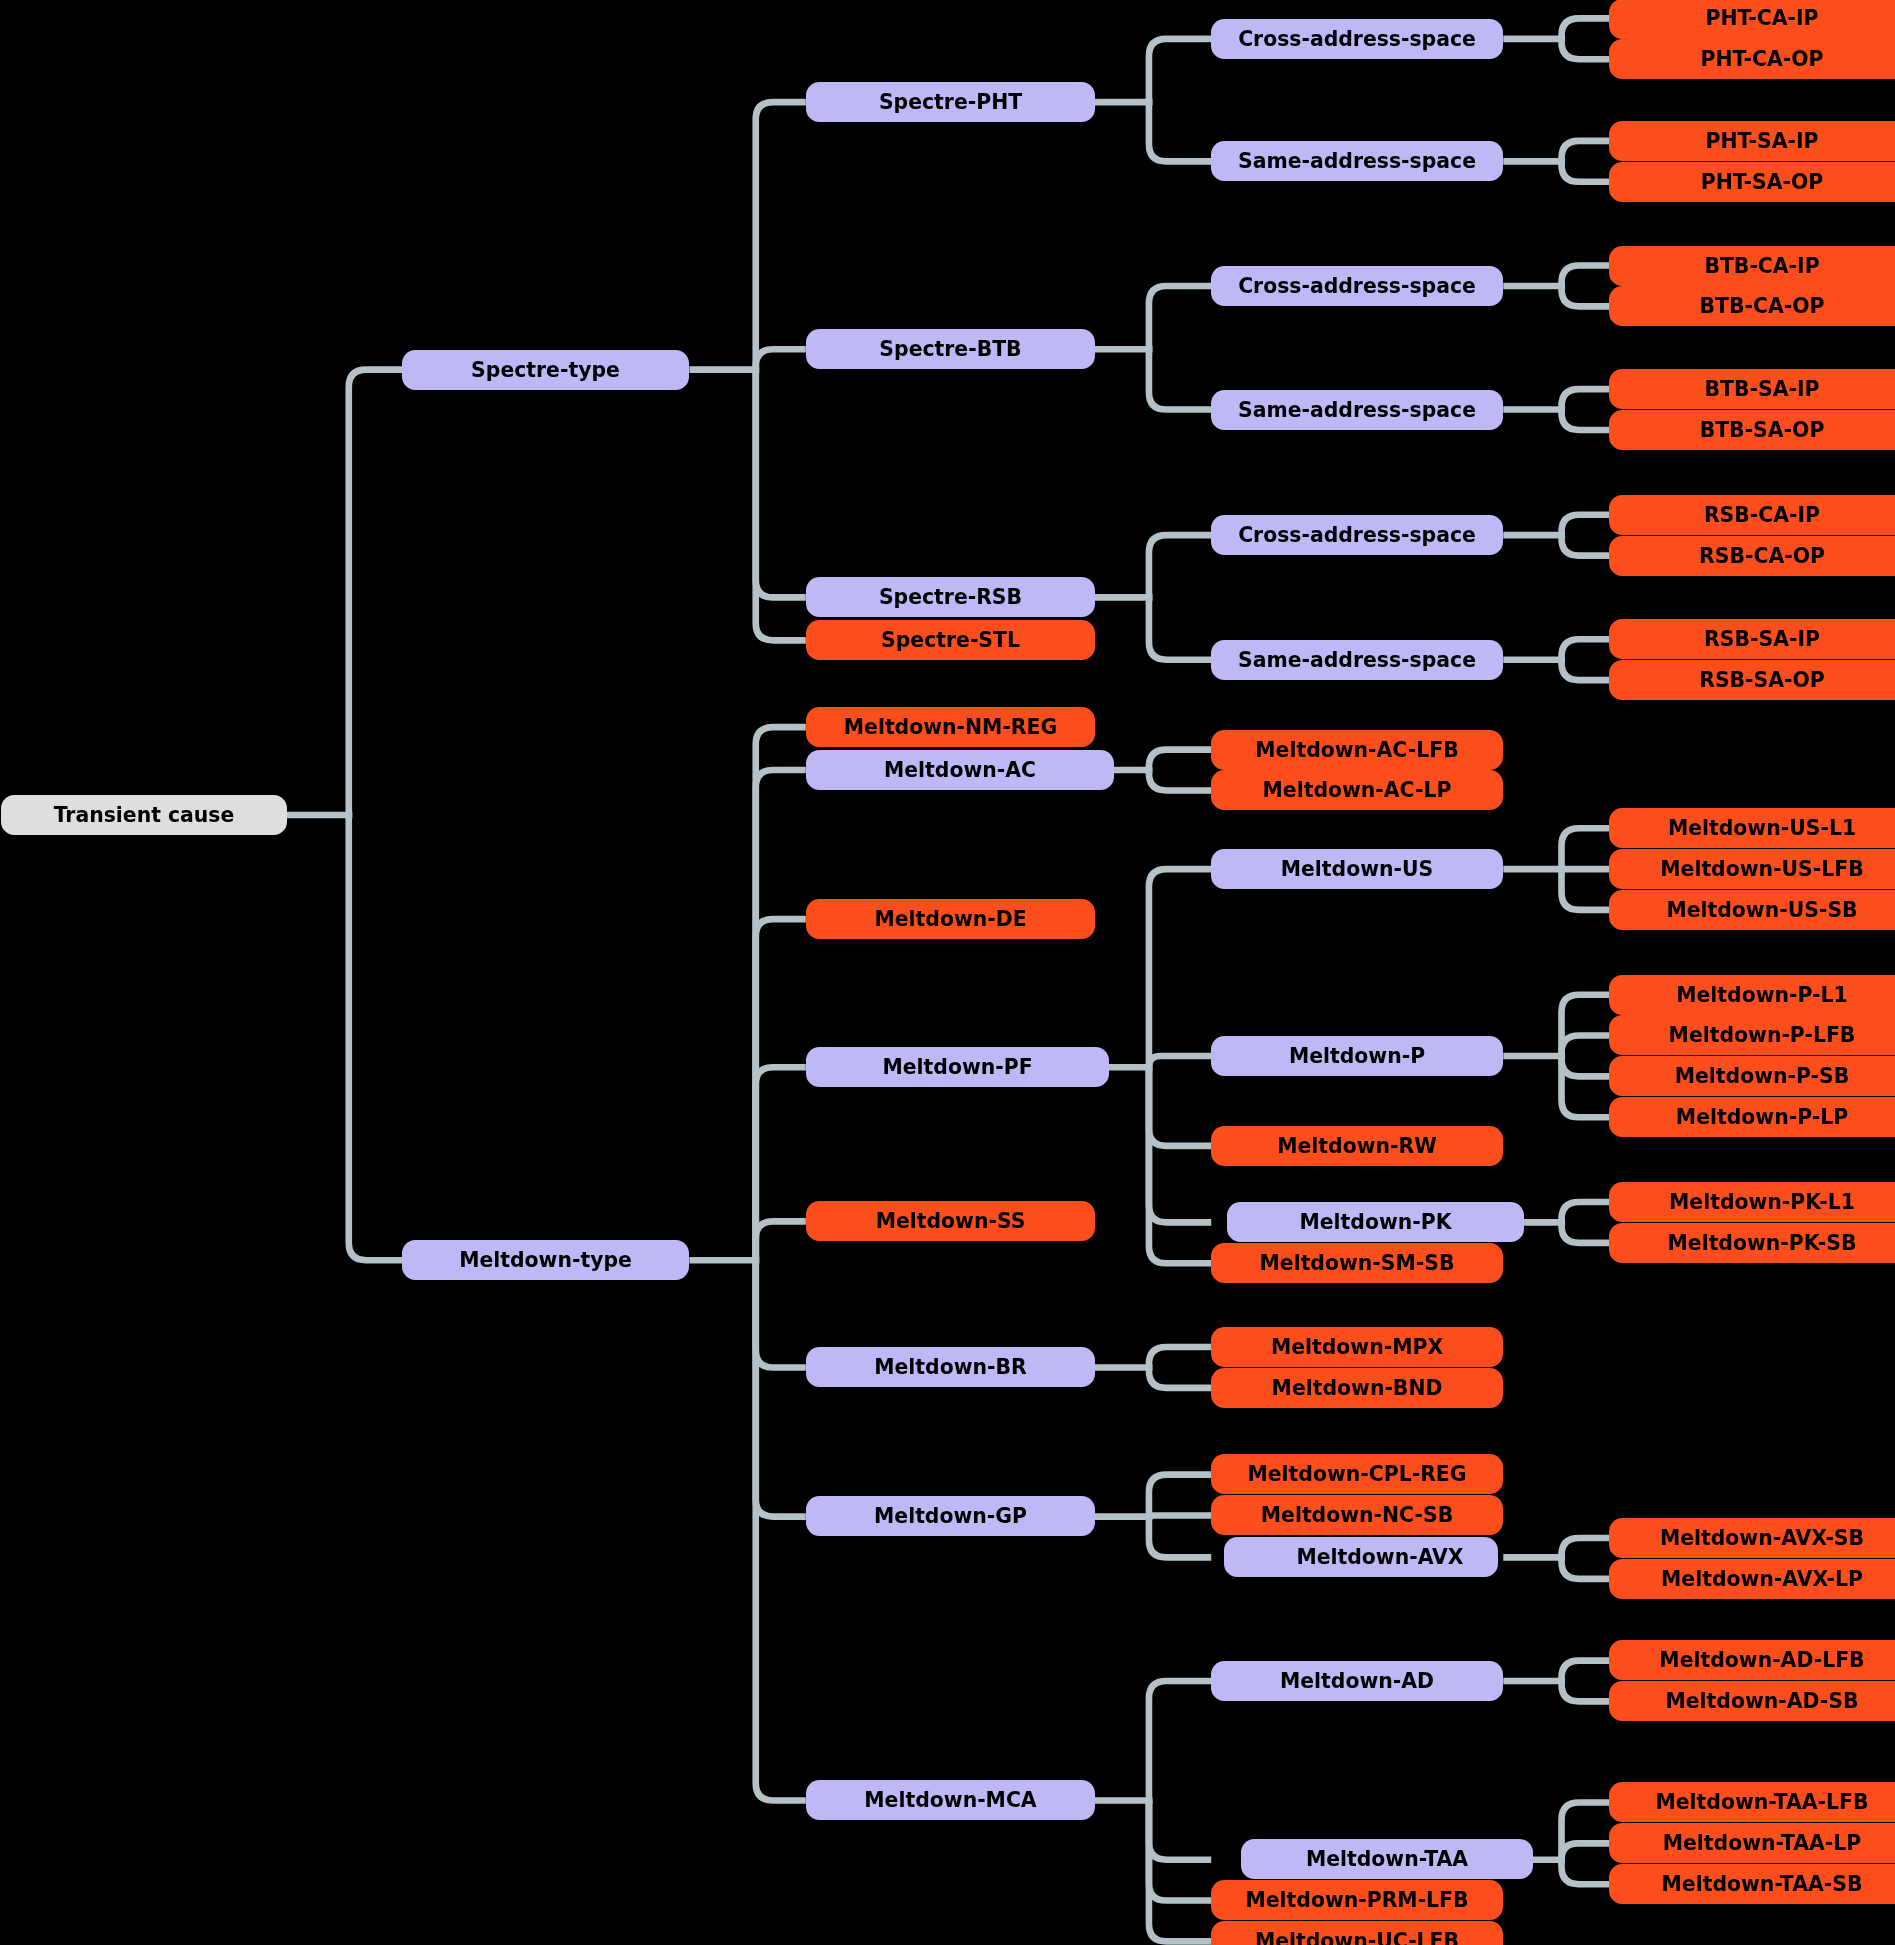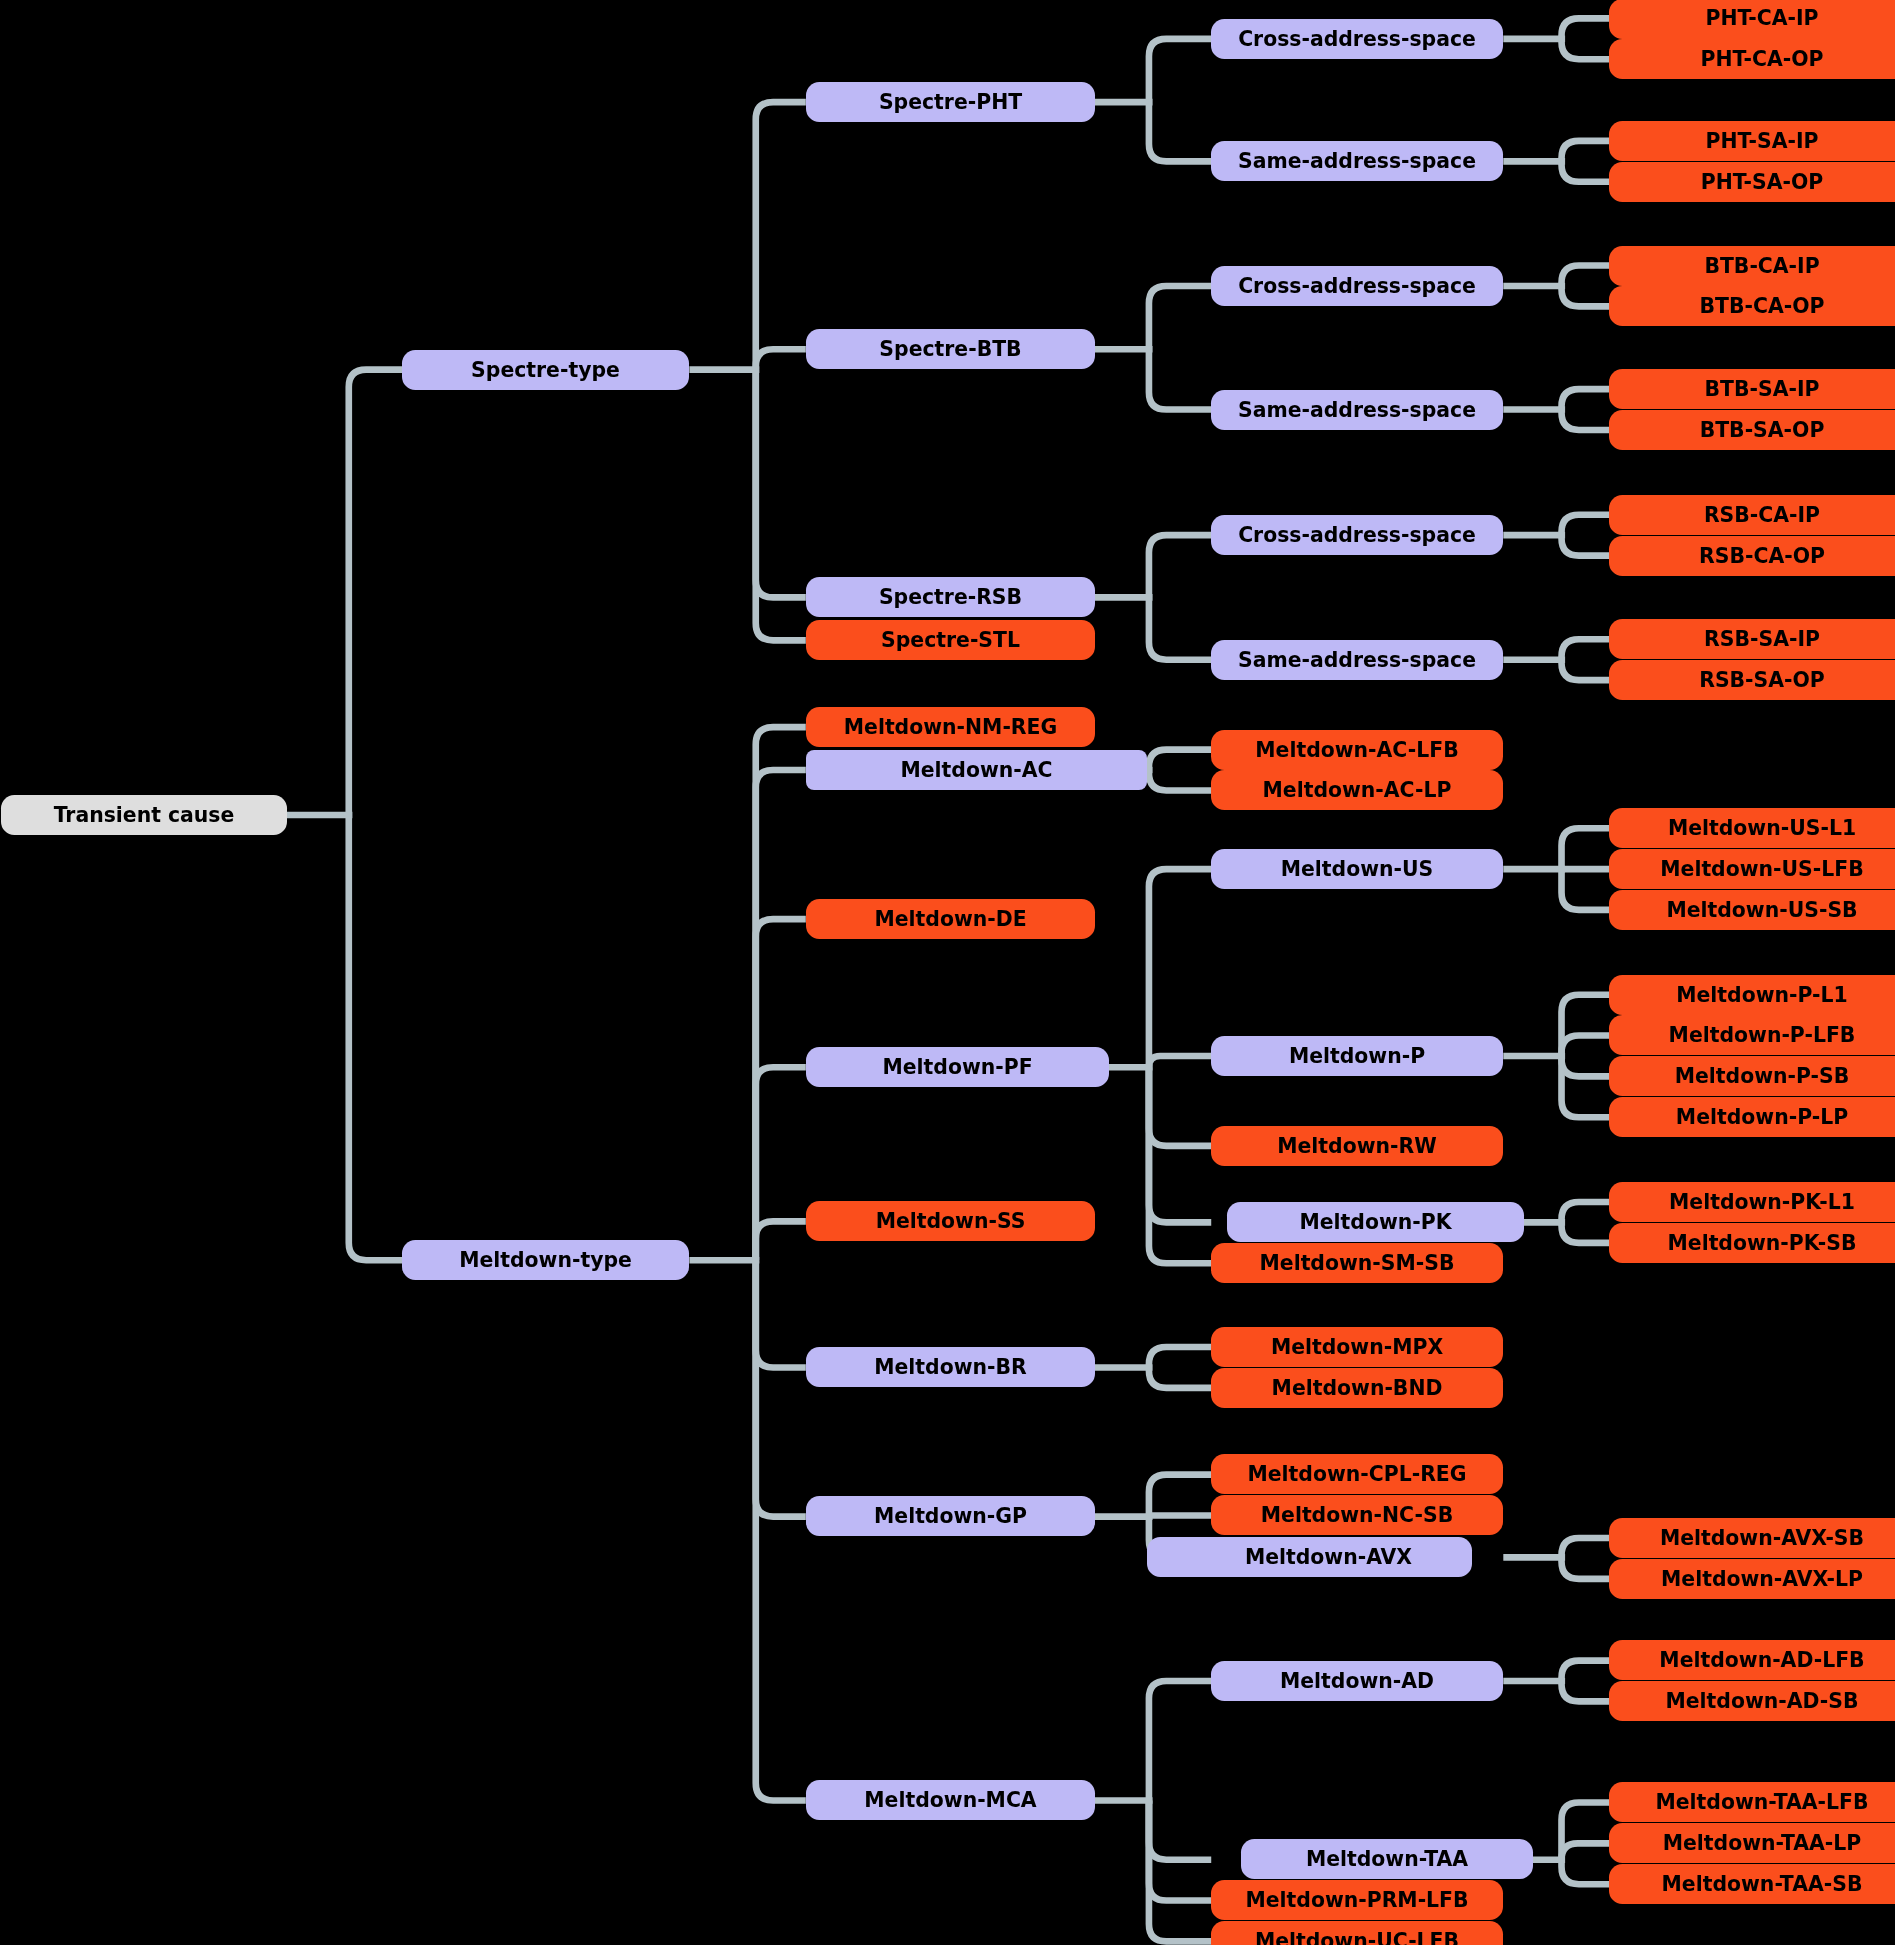--- a/index.html
+++ b/index.html
@@ -156,21 +156,21 @@
       <div class="node kind-category" style="left: 806px; top: 577px; width: 289px;">Spectre-RSB</div>
       <div class="node kind-category" style="left: 1211px; top: 515px; width: 292px;">Cross-address-space</div>
       <div class="node kind-attack" style="left: 1609px; top: 495px; width: 306px;">RSB-CA-IP</div>
       <div class="node kind-attack" style="left: 1609px; top: 536px; width: 306px;">RSB-CA-OP</div>
       <div class="node kind-category" style="left: 1211px; top: 640px; width: 292px;">Same-address-space</div>
       <div class="node kind-attack" style="left: 1609px; top: 619px; width: 306px;">RSB-SA-IP</div>
       <div class="node kind-attack" style="left: 1609px; top: 660px; width: 306px;">RSB-SA-OP</div>
       <div class="node kind-attack" style="left: 806px; top: 620px; width: 289px;">Spectre-STL</div>
       <div class="node kind-category" style="left: 402px; top: 1240px; width: 287px; text-align: center;">Meltdown-type</div>
       <div class="node kind-attack" style="left: 806px; top: 707px; width: 289px;">Meltdown-NM-REG</div>
-      <div class="node kind-category" style="left: 806px; top: 750px; width: 341px; border-radius: 8px;">Meltdown-AC</div>
+      <div class="node kind-category" style="left: 806px; top: 750px; width: 308px;">Meltdown-AC</div>
       <div class="node kind-attack" style="left: 1211px; top: 730px; width: 292px;">Meltdown-AC-LFB</div>
       <div class="node kind-attack" style="left: 1211px; top: 770px; width: 292px;">Meltdown-AC-LP</div>
       <div class="node kind-attack" style="left: 806px; top: 899px; width: 289px;">Meltdown-DE</div>
       <div class="node kind-category" style="left: 806px; top: 1047px; width: 303px;">Meltdown-PF</div>
       <div class="node kind-category" style="left: 1211px; top: 849px; width: 292px;">Meltdown-US</div>
       <div class="node kind-attack" style="left: 1609px; top: 808px; width: 306px;">Meltdown-US-L1</div>
       <div class="node kind-attack" style="left: 1609px; top: 849px; width: 306px;">Meltdown-US-LFB</div>
       <div class="node kind-attack" style="left: 1609px; top: 890px; width: 306px;">Meltdown-US-SB</div>
       <div class="node kind-category" style="left: 1211px; top: 1036px; width: 292px;">Meltdown-P</div>
       <div class="node kind-attack" style="left: 1609px; top: 975px; width: 306px;">Meltdown-P-L1</div>
@@ -182,21 +182,21 @@
       <div class="node kind-attack" style="left: 1609px; top: 1182px; width: 306px;">Meltdown-PK-L1</div>
       <div class="node kind-attack" style="left: 1609px; top: 1223px; width: 306px;">Meltdown-PK-SB</div>
       <div class="node kind-attack" style="left: 1211px; top: 1243px; width: 292px;">Meltdown-SM-SB</div>
       <div class="node kind-attack" style="left: 806px; top: 1201px; width: 289px;">Meltdown-SS</div>
       <div class="node kind-category" style="left: 806px; top: 1347px; width: 289px;">Meltdown-BR</div>
       <div class="node kind-attack" style="left: 1211px; top: 1327px; width: 292px;">Meltdown-MPX</div>
       <div class="node kind-attack" style="left: 1211px; top: 1368px; width: 292px;">Meltdown-BND</div>
       <div class="node kind-category" style="left: 806px; top: 1496px; width: 289px;">Meltdown-GP</div>
       <div class="node kind-attack" style="left: 1211px; top: 1454px; width: 292px;">Meltdown-CPL-REG</div>
       <div class="node kind-attack" style="left: 1211px; top: 1495px; width: 292px;">Meltdown-NC-SB</div>
-      <div class="node kind-category" style="left: 1147px; top: 1537px; width: 325px; padding-left: 38px;">Meltdown-AVX</div>
+      <div class="node kind-category" style="left: 1224px; top: 1537px; width: 274px; padding-left: 38px;">Meltdown-AVX</div>
       <div class="node kind-attack" style="left: 1609px; top: 1518px; width: 306px;">Meltdown-AVX-SB</div>
       <div class="node kind-attack" style="left: 1609px; top: 1559px; width: 306px;">Meltdown-AVX-LP</div>
       <div class="node kind-category" style="left: 806px; top: 1780px; width: 289px;">Meltdown-MCA</div>
       <div class="node kind-category" style="left: 1211px; top: 1661px; width: 292px;">Meltdown-AD</div>
       <div class="node kind-attack" style="left: 1609px; top: 1640px; width: 306px;">Meltdown-AD-LFB</div>
       <div class="node kind-attack" style="left: 1609px; top: 1681px; width: 306px;">Meltdown-AD-SB</div>
       <div class="node kind-category" style="left: 1211px; top: 1839px; width: 292px; margin-left: 30px;">Meltdown-TAA</div>
       <div class="node kind-attack" style="left: 1609px; top: 1782px; width: 306px;">Meltdown-TAA-LFB</div>
       <div class="node kind-attack" style="left: 1609px; top: 1823px; width: 306px;">Meltdown-TAA-LP</div>
       <div class="node kind-attack" style="left: 1609px; top: 1864px; width: 306px;">Meltdown-TAA-SB</div>

